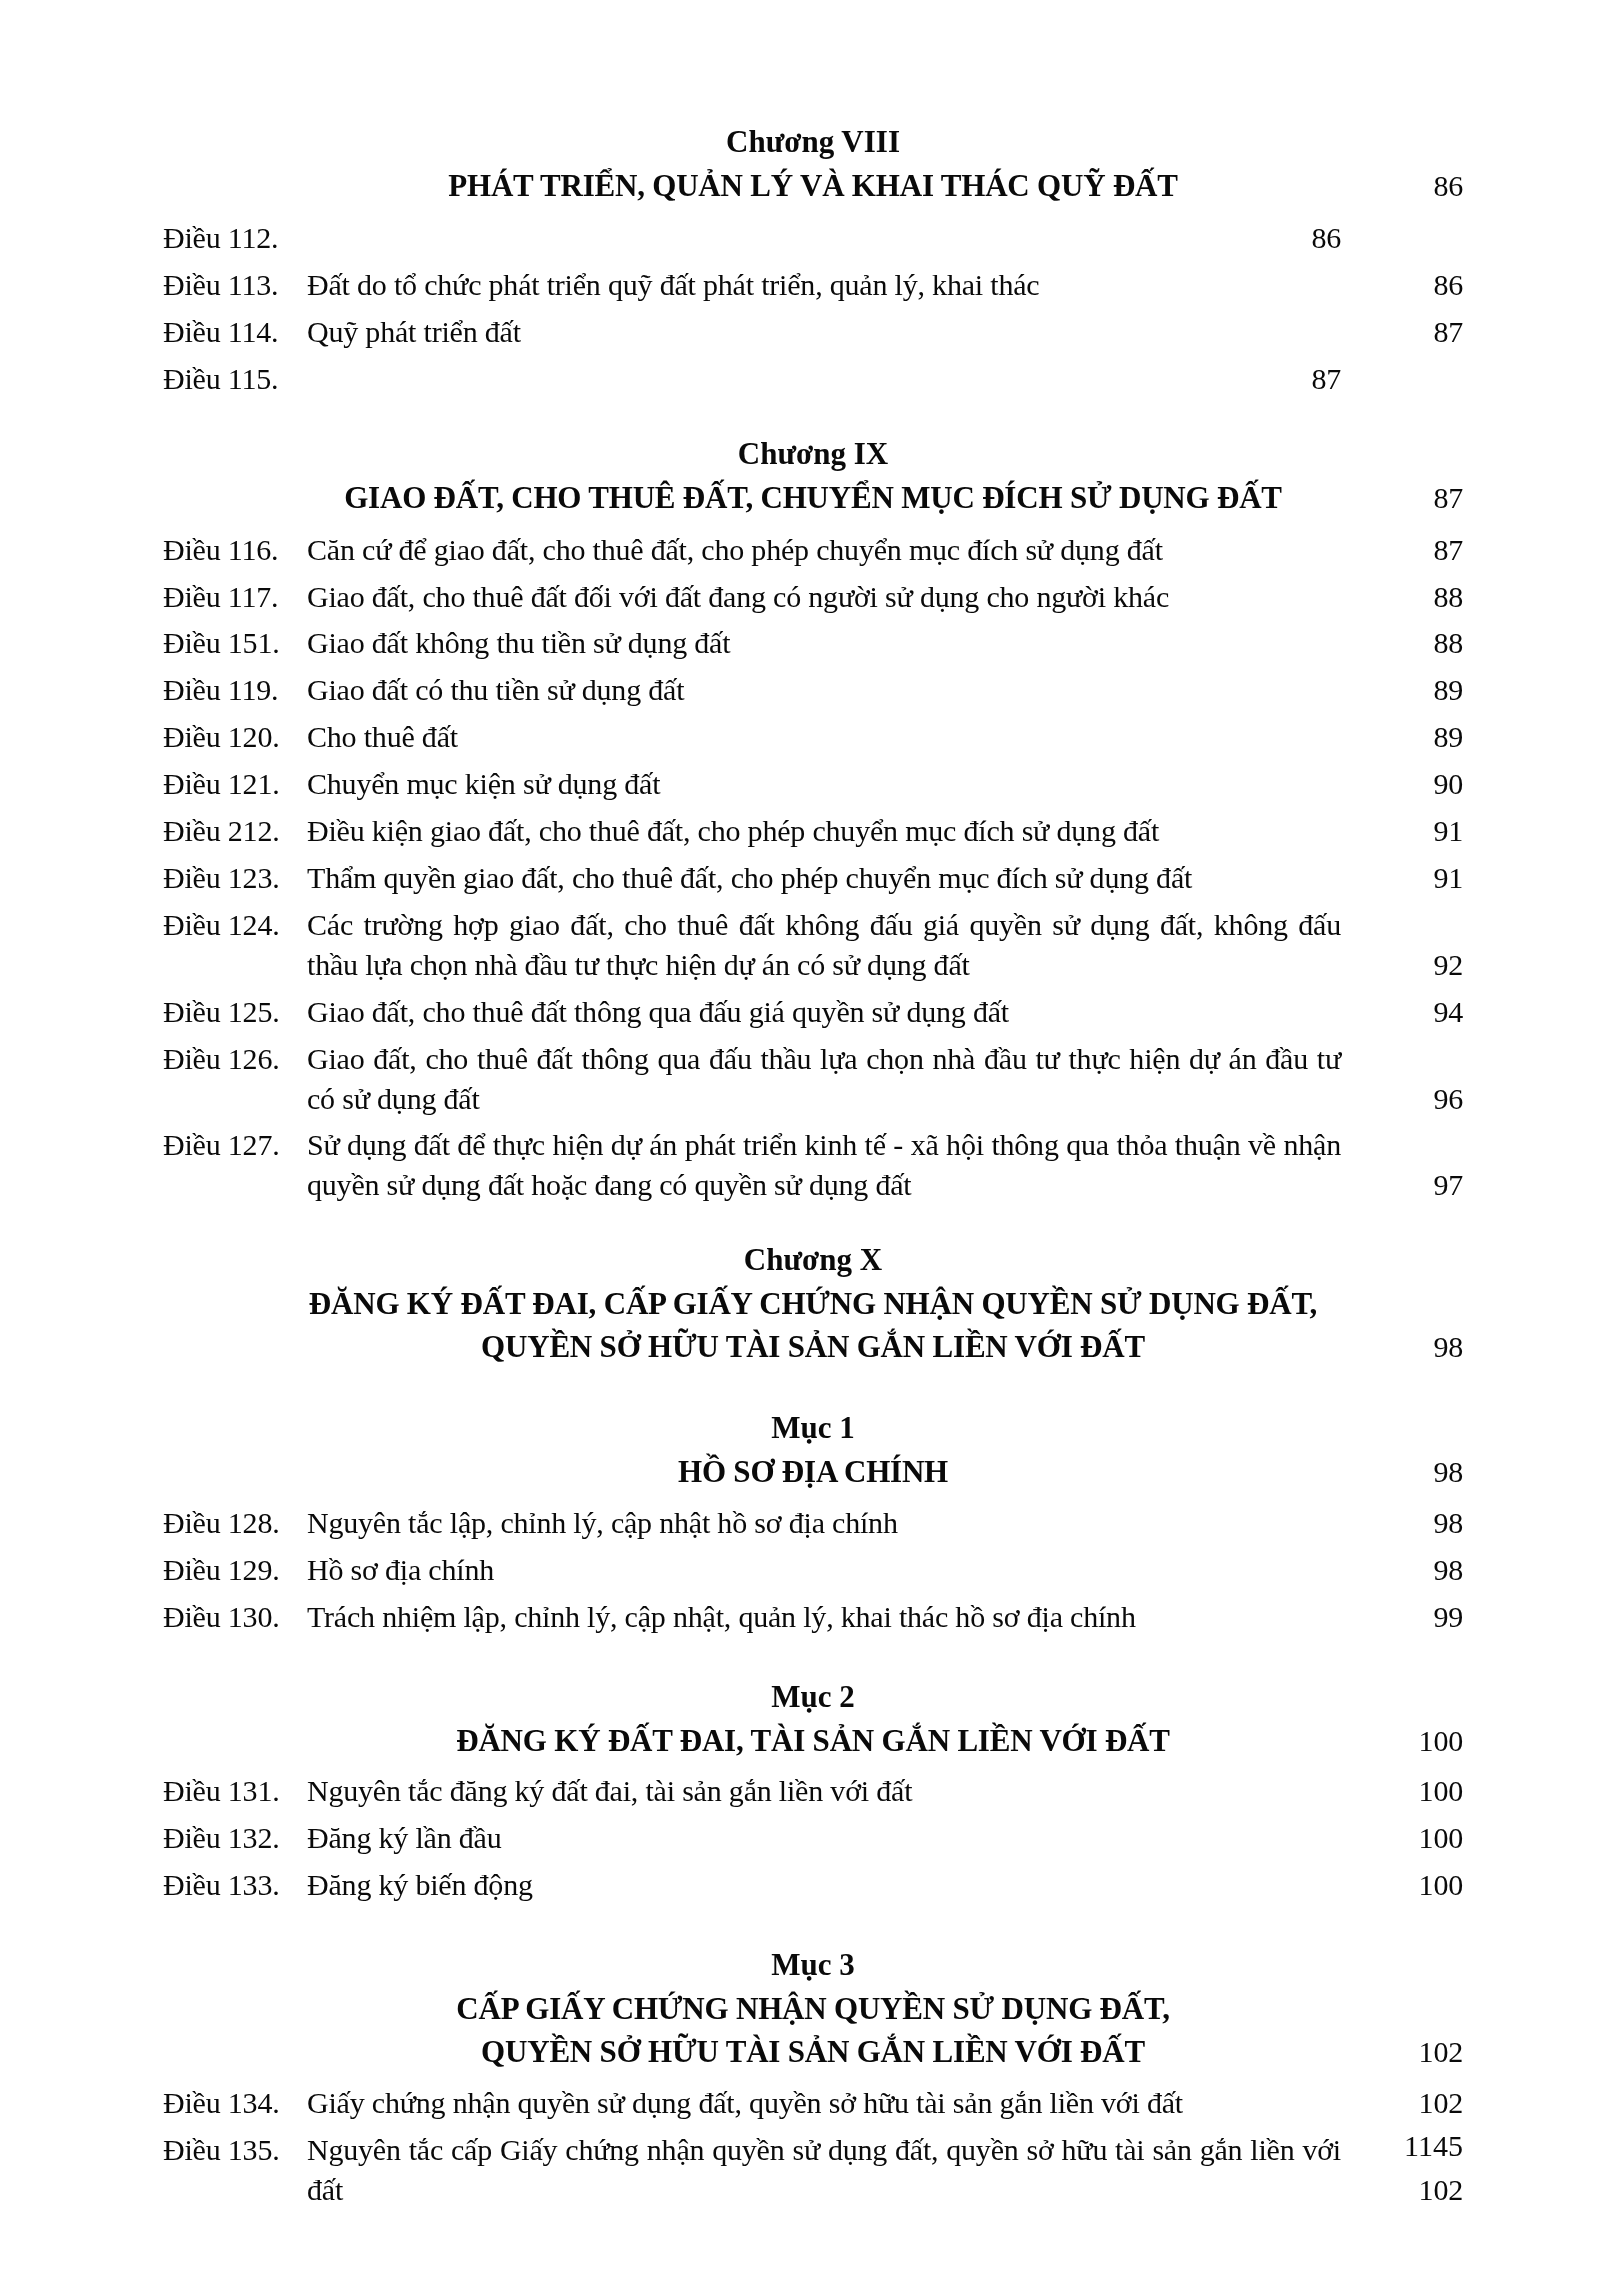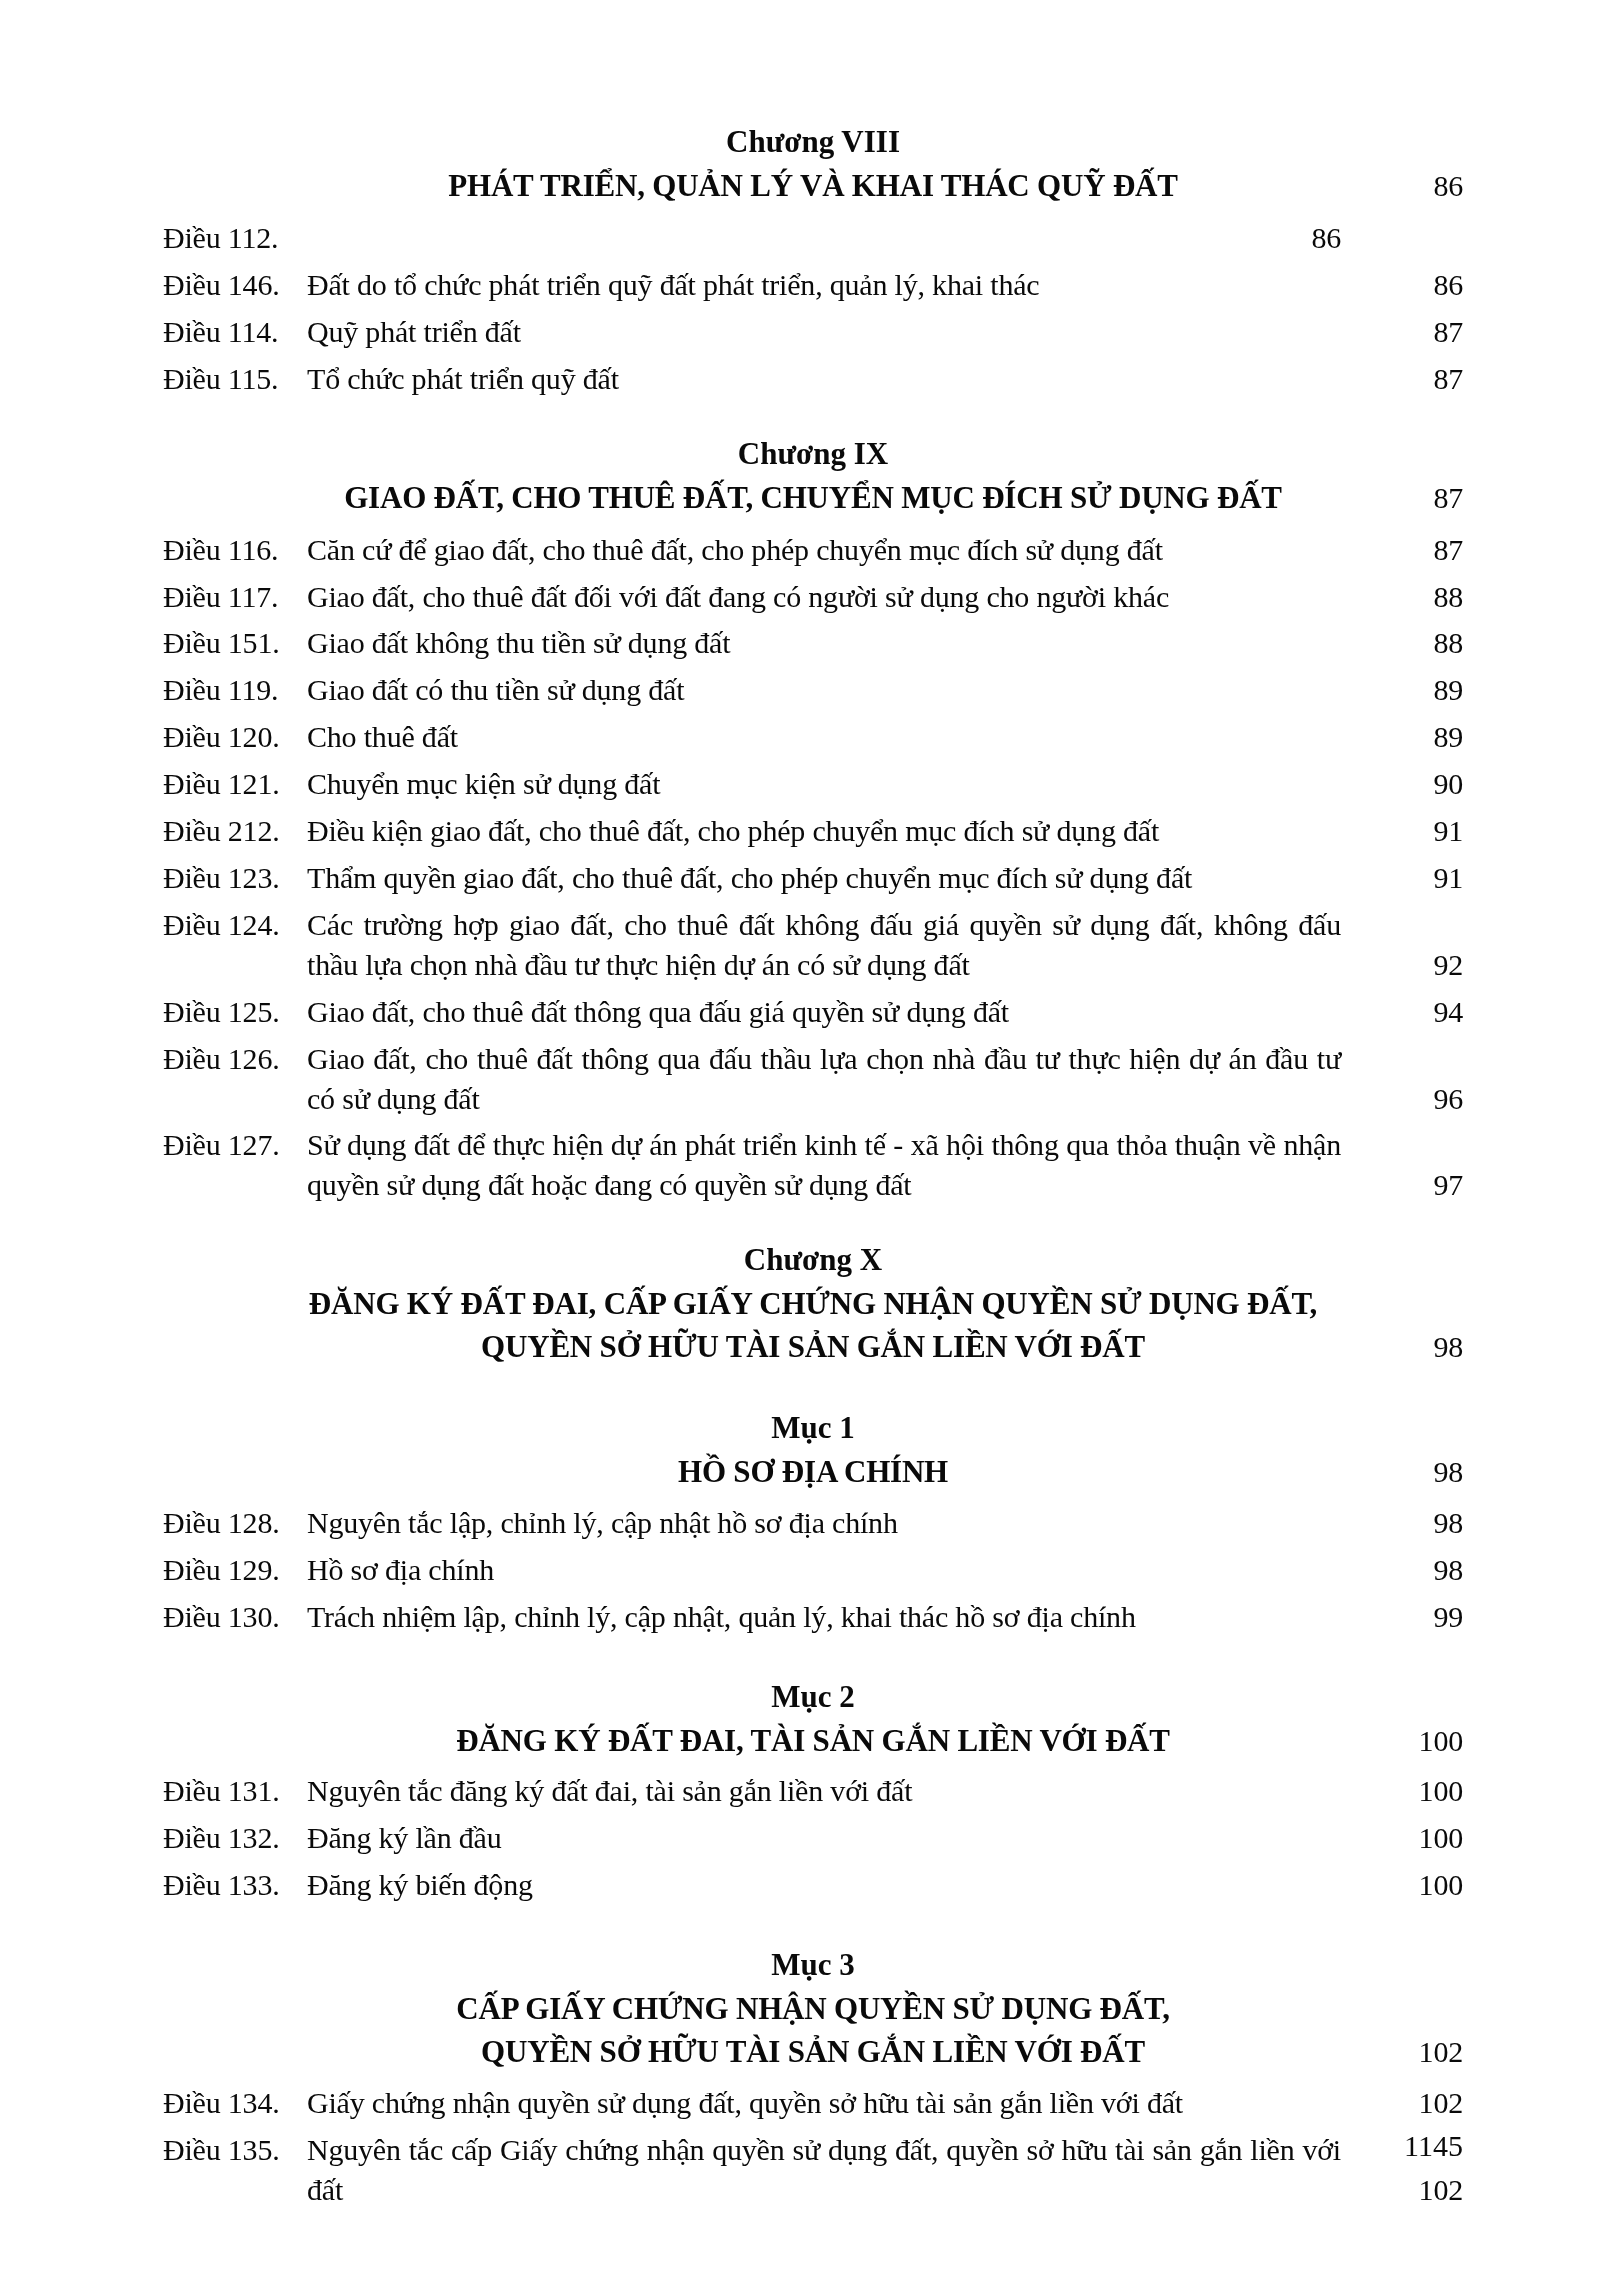--- a/index.html
+++ b/index.html
@@ -82,32 +82,31 @@
   <div class="content">
       <div class="head chapter-head">
         <div class="head-label">Chương VIII</div>
         <div class="title-row"><span class="title-text">PHÁT TRIỂN, QUẢN LÝ VÀ KHAI THÁC QUỸ ĐẤT</span><span class="pg">86</span></div>
       </div>
       <div class="entry">
         <div class="entry-label">Điều 112.</div>
         <div class="entry-page">86</div>
       </div>
       <div class="entry">
-        <div class="entry-label">Điều 146.</div>
+        <div class="entry-label">Điều 113.</div>
         <div class="entry-text">Đất do tổ chức phát triển quỹ đất phát triển, quản lý, khai thác</div>
         <div class="entry-page">86</div>
       </div>
       <div class="entry">
         <div class="entry-label">Điều 114.</div>
         <div class="entry-text">Quỹ phát triển đất</div>
         <div class="entry-page">87</div>
       </div>
       <div class="entry">
         <div class="entry-label">Điều 115.</div>
-        <div class="entry-text">Tổ chức phát triển quỹ đất</div>
         <div class="entry-page">87</div>
       </div>
       <div class="head chapter-head">
         <div class="head-label">Chương IX</div>
         <div class="title-row"><span class="title-text">GIAO ĐẤT, CHO THUÊ ĐẤT, CHUYỂN MỤC ĐÍCH SỬ DỤNG ĐẤT</span><span class="pg">87</span></div>
       </div>
       <div class="entry">
         <div class="entry-label">Điều 116.</div>
         <div class="entry-text">Căn cứ để giao đất, cho thuê đất, cho phép chuyển mục đích sử dụng đất</div>
         <div class="entry-page">87</div>

